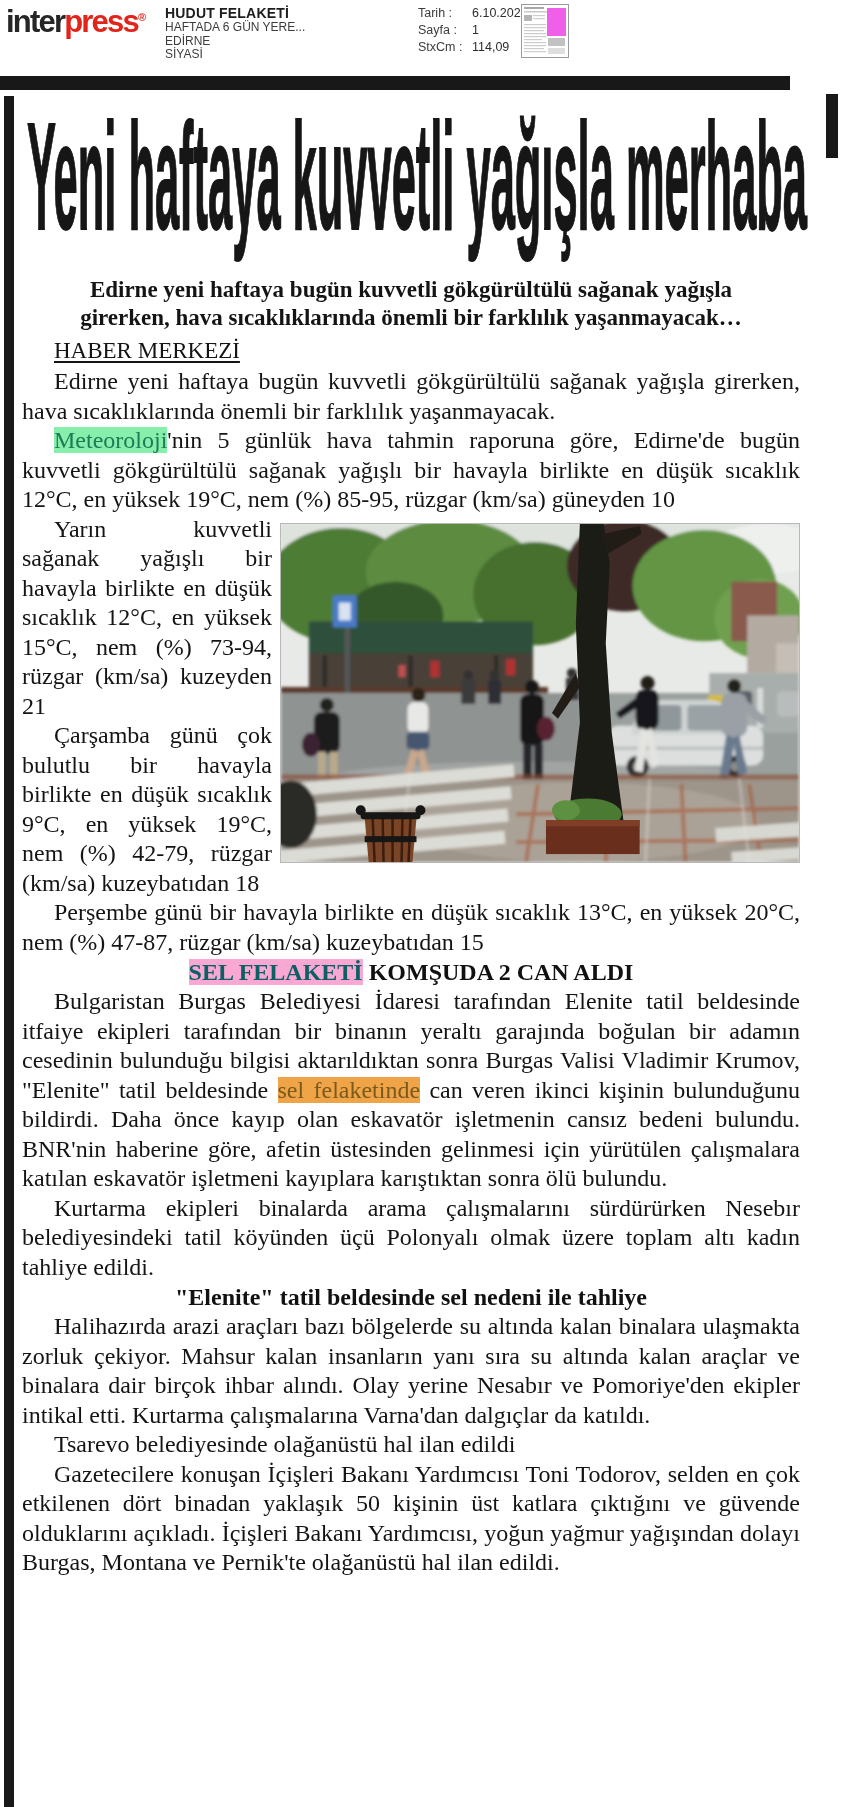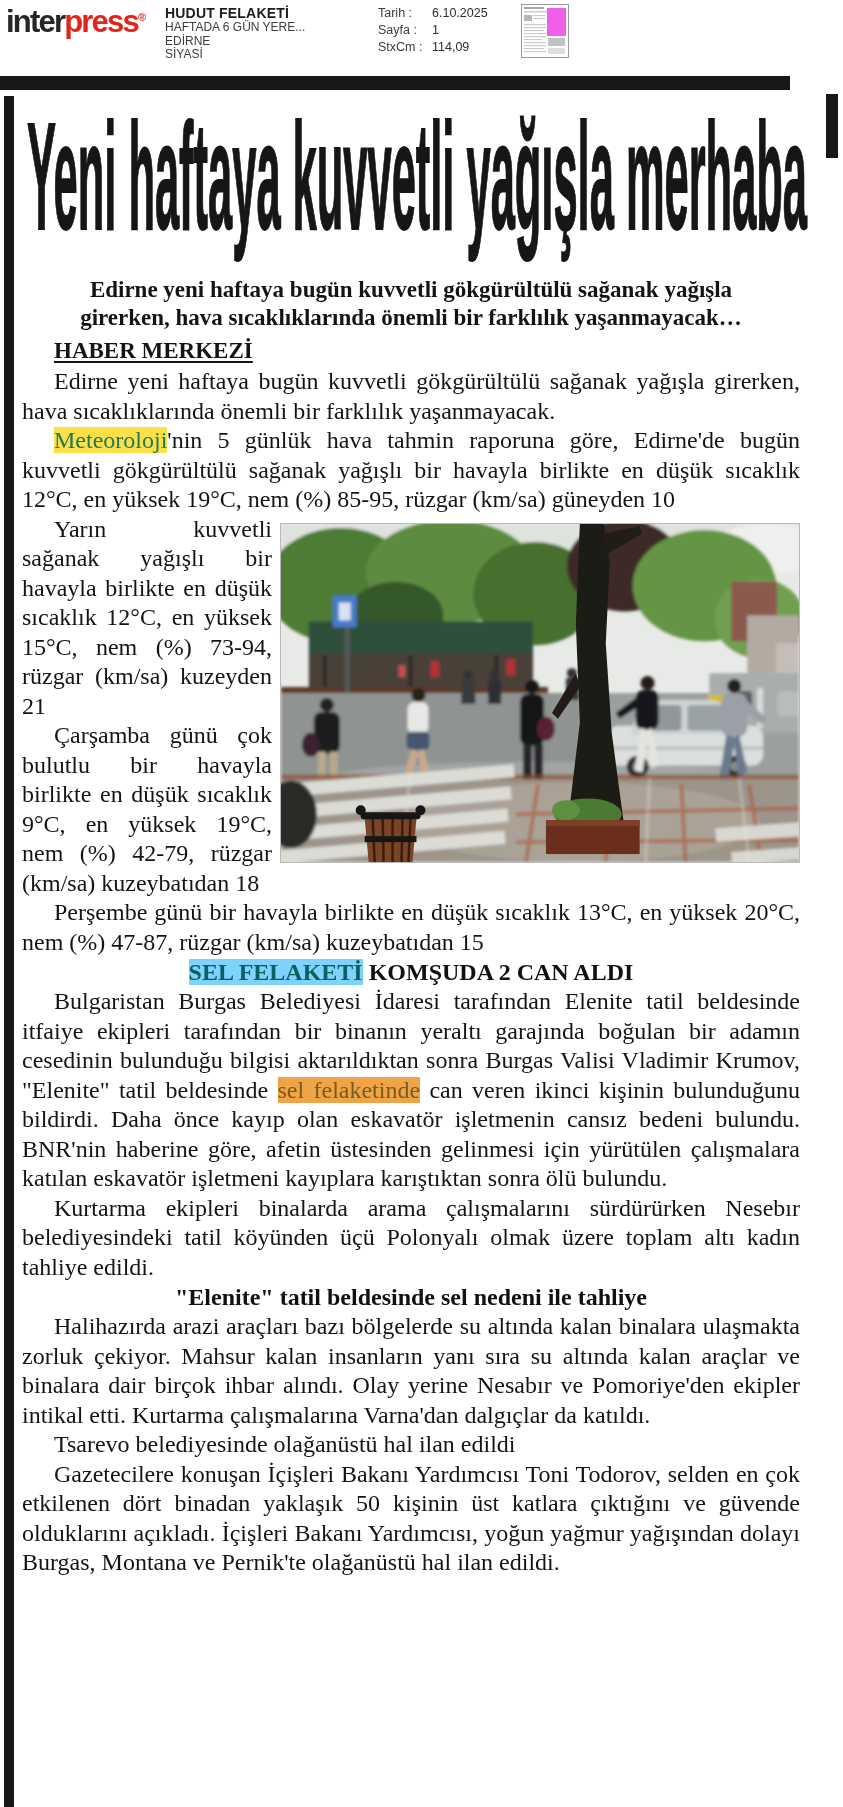--- a/index.html
+++ b/index.html
@@ -11,39 +11,39 @@
         font-weight:bold;font-size:31px;letter-spacing:-1.8px;line-height:1;}
   .logo-inter{color:#262626;}
   .logo-press{color:#e1251b;}
   .logo-reg{color:#e1251b;font-size:11px;vertical-align:super;letter-spacing:0;}
   .pub{position:absolute;left:165px;top:5px;font-family:"Liberation Sans",sans-serif;color:#3c3c3c;}
   .pub-name{font-weight:bold;font-size:14px;color:#1d1d1d;letter-spacing:0.2px;}
   .pub-line{font-size:12px;line-height:13.5px;}
   .meta{position:absolute;left:378px;top:6px;font-family:"Liberation Sans",sans-serif;
         font-size:12.5px;color:#3c3c3c;}
   .meta-row{height:17px;}
-  .meta-label{display:inline-block;width:54px;}
+  .meta-label{display:inline-block;width:54px;margin-left:40px;}
   .meta-value{display:inline-block;color:#2e2e2e;}
   .thumb{position:absolute;left:521px;top:4px;width:48px;height:54px;}
 
   
   .topbar{position:absolute;left:0;top:76px;width:790px;height:14px;background:#181818;}
   .leftbar{position:absolute;left:4px;top:96px;width:10px;height:1711px;background:#181818;}
   .cornerbar{position:absolute;left:826px;top:94px;width:12px;height:64px;background:#181818;}
 
   
   .article{position:absolute;left:22px;top:96px;width:778px;}
   .headline-svg{display:block;margin:0 auto;}
   .lede{text-align:center;font-weight:bold;font-size:23px;line-height:28px;margin:8px 36px 6px 36px;color:#141414;}
-  .byline{font-size:23px;font-weight:bold;margin:4px 0 3px 0;padding-left:32px;color:#141414;}
+  .byline{font-size:23px;font-weight:normal;margin:4px 0 3px 0;padding-left:32px;color:#141414;}
   .byline span{text-decoration:underline;text-decoration-thickness:2px;text-underline-offset:3px;}
   p.body{font-size:24px;line-height:29.5px;text-align:justify;text-indent:32px;margin:0;color:#141414;}
   .subhead{font-size:24px;line-height:30px;font-weight:bold;text-align:center;margin:0;color:#111;}
-  .hl-green{background:#fde047;color:#1e7a55;}
-  .hl-cyan{background:#7dd3fc;color:#0d5f63;text-align:center;}
+  .hl-green{background:#86efac;color:#1e7a55;}
+  .hl-cyan{background:#f9a8d4;color:#0d5f63;text-align:center;}
   .hl-orange{background:#f0a448;color:#7a591c;margin-top:28px;}
 
   .photo-float{float:right;width:520px;height:340px;margin:8px 0 22px 8px;
                border:1px solid #b8b8b8;box-sizing:border-box;background:#eceeec;}
   .photo-float svg{display:block;width:100%;height:100%;}
 </style>
 </head>
 <body>
 
 <div id="page">

